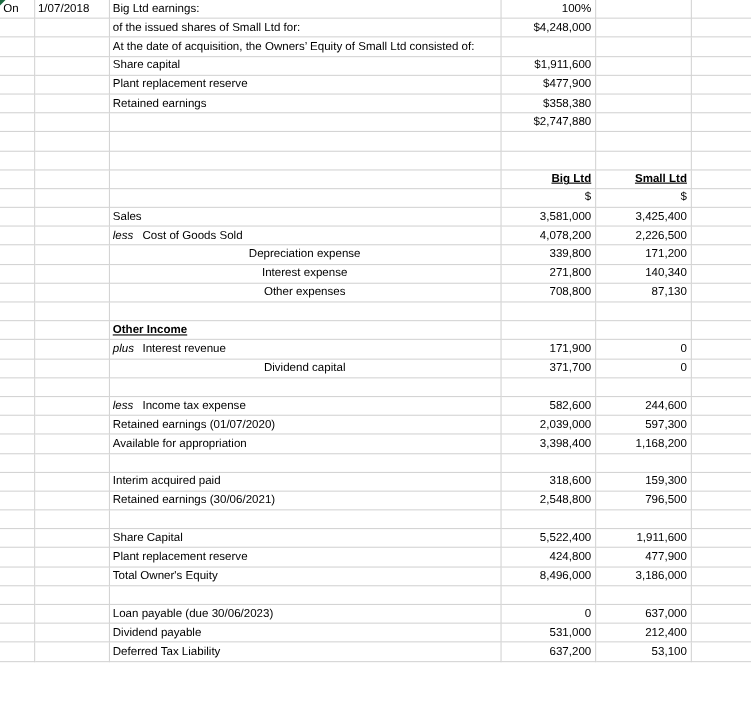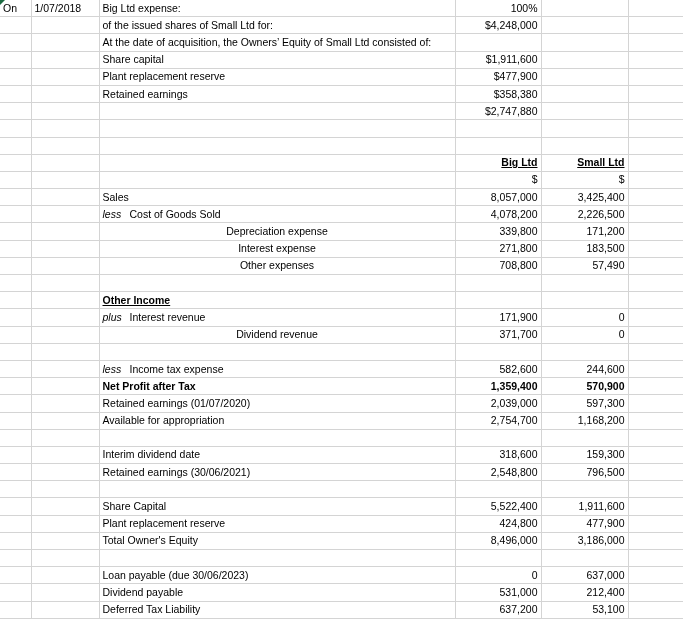--- a/index.html
+++ b/index.html
@@ -80,21 +80,21 @@
       <col class="c-f">
   </colgroup>
   <tbody>
 
   <tr>
     <td class="has-comment">
       <span class="cmt"></span>
       <span>On</span>
     </td>
     <td><span>1/07/2018</span></td>
-    <td><span>Big Ltd expense:</span></td>
+    <td><span>Big Ltd earnings:</span></td>
     <td class="num"><span>100%</span></td>
     <td></td>
     <td></td>
   </tr>
 
   <tr>
     <td></td>
     <td></td>
     <td><span>of the issued shares of Small Ltd for:</span></td>
     <td class="num"><span>$4,248,000</span></td>
@@ -181,21 +181,21 @@
     <td></td>
     <td class="num"><span>$</span></td>
     <td class="num"><span>$</span></td>
     <td></td>
   </tr>
 
   <tr>
     <td></td>
     <td></td>
     <td class="ind1"><span>Sales</span></td>
-    <td class="num"><span>8,057,000</span></td>
+    <td class="num"><span>3,581,000</span></td>
     <td class="num"><span>3,425,400</span></td>
     <td></td>
   </tr>
 
   <tr>
     <td></td>
     <td></td>
     <td class="ind1"><span class="lbl-lead">less</span><span>Cost of Goods Sold</span></td>
     <td class="num"><span>4,078,200</span></td>
     <td class="num"><span>2,226,500</span></td>
@@ -209,30 +209,30 @@
     <td class="num"><span>339,800</span></td>
     <td class="num"><span>171,200</span></td>
     <td></td>
   </tr>
 
   <tr>
     <td></td>
     <td></td>
     <td class="ind3"><span>Interest expense</span></td>
     <td class="num"><span>271,800</span></td>
-    <td class="num"><span>183,500</span></td>
+    <td class="num"><span>140,340</span></td>
     <td></td>
   </tr>
 
   <tr>
     <td></td>
     <td></td>
     <td class="ind3"><span>Other expenses</span></td>
     <td class="num"><span>708,800</span></td>
-    <td class="num"><span>57,490</span></td>
+    <td class="num"><span>87,130</span></td>
     <td></td>
   </tr>
 
   <tr class="blankrow">
     <td></td>
         <td></td>
         <td></td>
         <td></td>
         <td></td>
         <td></td>
@@ -252,21 +252,21 @@
     <td></td>
     <td class="ind1"><span class="lbl-lead">plus</span><span>Interest revenue</span></td>
     <td class="num"><span>171,900</span></td>
     <td class="num"><span>0</span></td>
     <td></td>
   </tr>
 
   <tr>
     <td></td>
     <td></td>
-    <td class="ind3"><span>Dividend revenue</span></td>
+    <td class="ind3"><span>Dividend capital</span></td>
     <td class="num"><span>371,700</span></td>
     <td class="num"><span>0</span></td>
     <td></td>
   </tr>
 
   <tr class="blankrow">
     <td></td>
         <td></td>
         <td></td>
         <td></td>
@@ -276,60 +276,52 @@
 
   <tr>
     <td></td>
     <td></td>
     <td class="ind1"><span class="lbl-lead">less</span><span>Income tax expense</span></td>
     <td class="num"><span>582,600</span></td>
     <td class="num"><span>244,600</span></td>
     <td></td>
   </tr>
 
-  <tr>
-    <td></td>
-    <td></td>
-    <td class="ind1 b"><span>Net Profit after Tax</span></td>
-    <td class="num b rule-bot"><span>1,359,400</span></td>
-    <td class="num b rule-bot"><span>570,900</span></td>
-    <td></td>
-  </tr>
 
   <tr>
     <td></td>
     <td></td>
     <td class="ind1"><span>Retained earnings (01/07/2020)</span></td>
     <td class="num"><span>2,039,000</span></td>
     <td class="num"><span>597,300</span></td>
     <td></td>
   </tr>
 
   <tr>
     <td></td>
     <td></td>
     <td class="ind1"><span>Available for appropriation</span></td>
-    <td class="num"><span>2,754,700</span></td>
+    <td class="num"><span>3,398,400</span></td>
     <td class="num"><span>1,168,200</span></td>
     <td></td>
   </tr>
 
   <tr class="blankrow">
     <td></td>
         <td></td>
         <td></td>
         <td></td>
         <td></td>
         <td></td>
   </tr>
 
   <tr>
     <td></td>
     <td></td>
-    <td class="ind1"><span>Interim dividend date</span></td>
+    <td class="ind1"><span>Interim acquired paid</span></td>
     <td class="num"><span>318,600</span></td>
     <td class="num"><span>159,300</span></td>
     <td></td>
   </tr>
 
 
   <tr>
     <td></td>
     <td></td>
     <td class="ind1"><span>Retained earnings (30/06/2021)</span></td>

